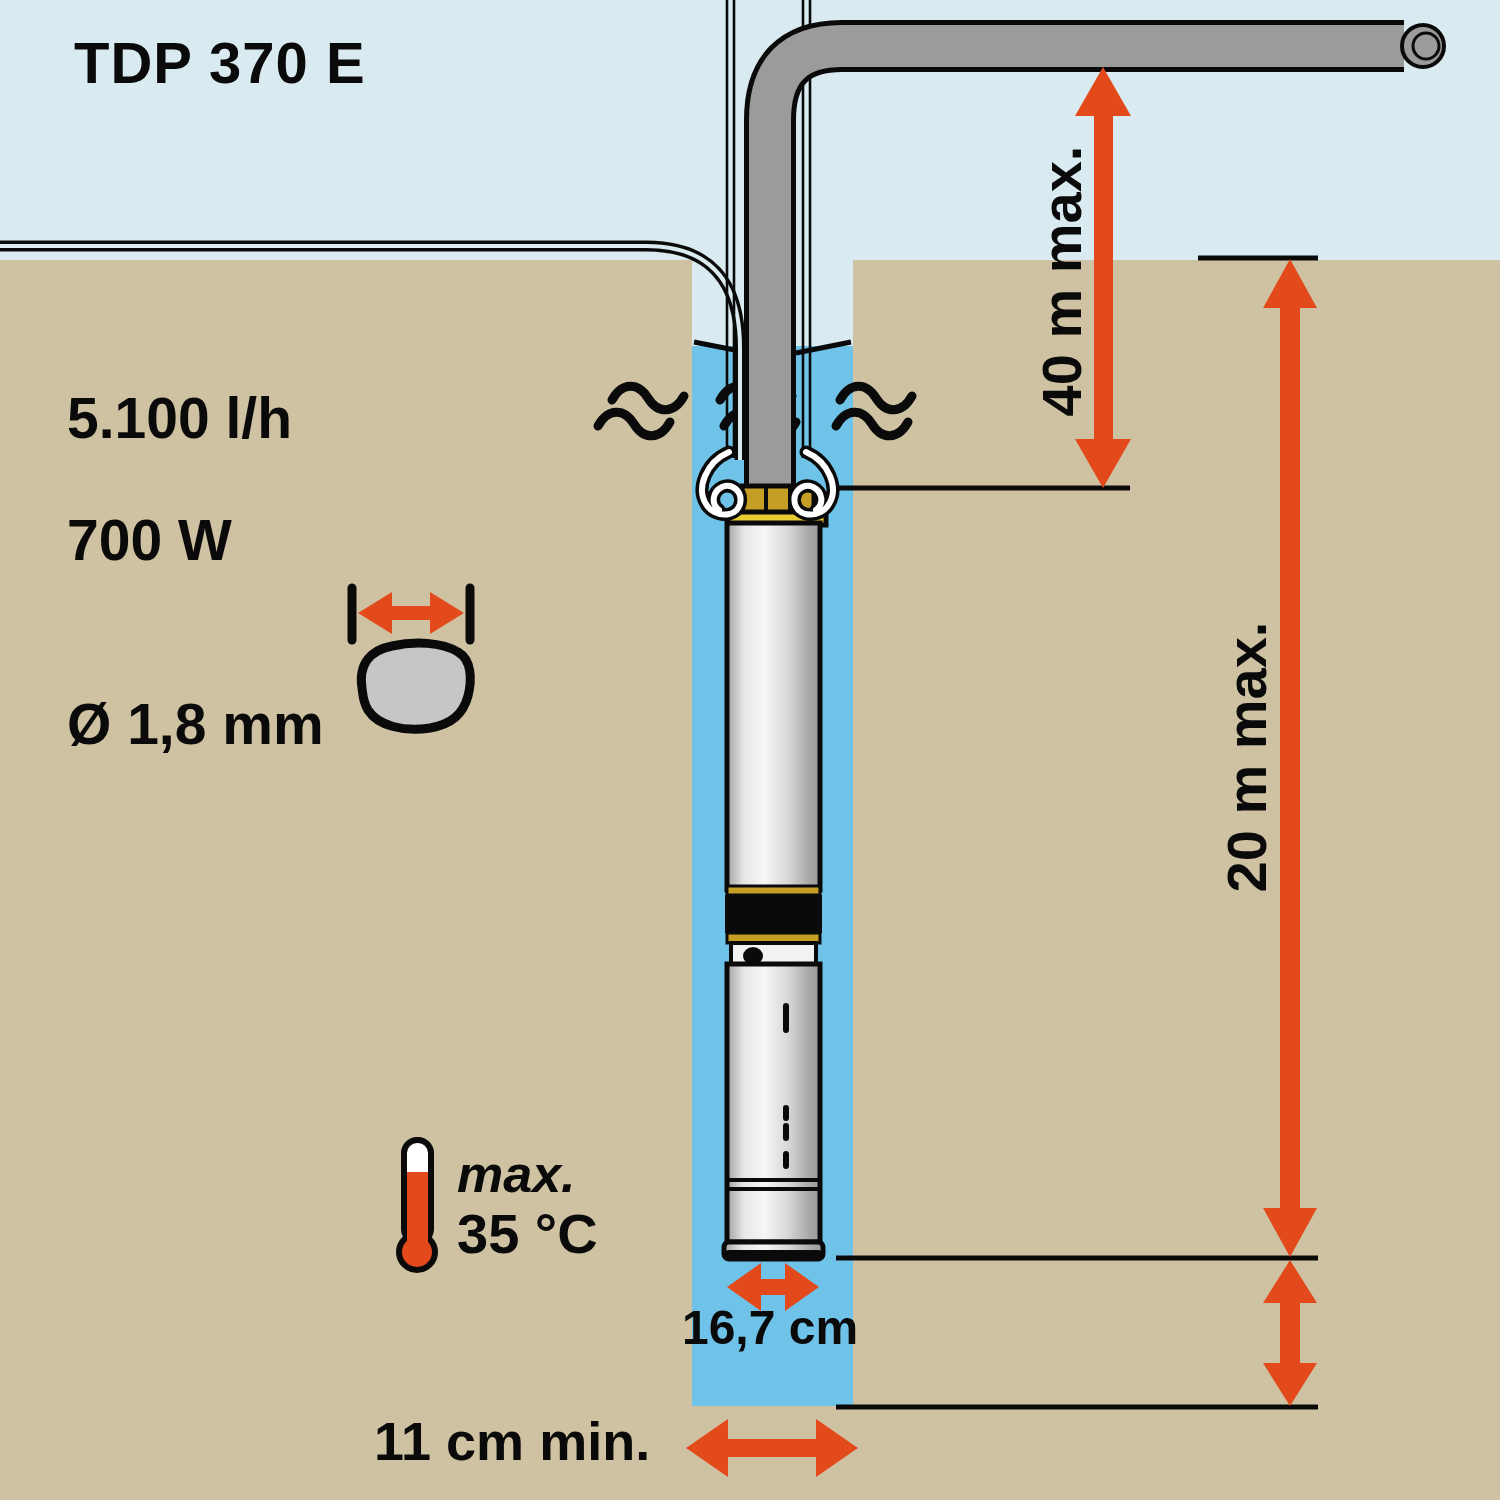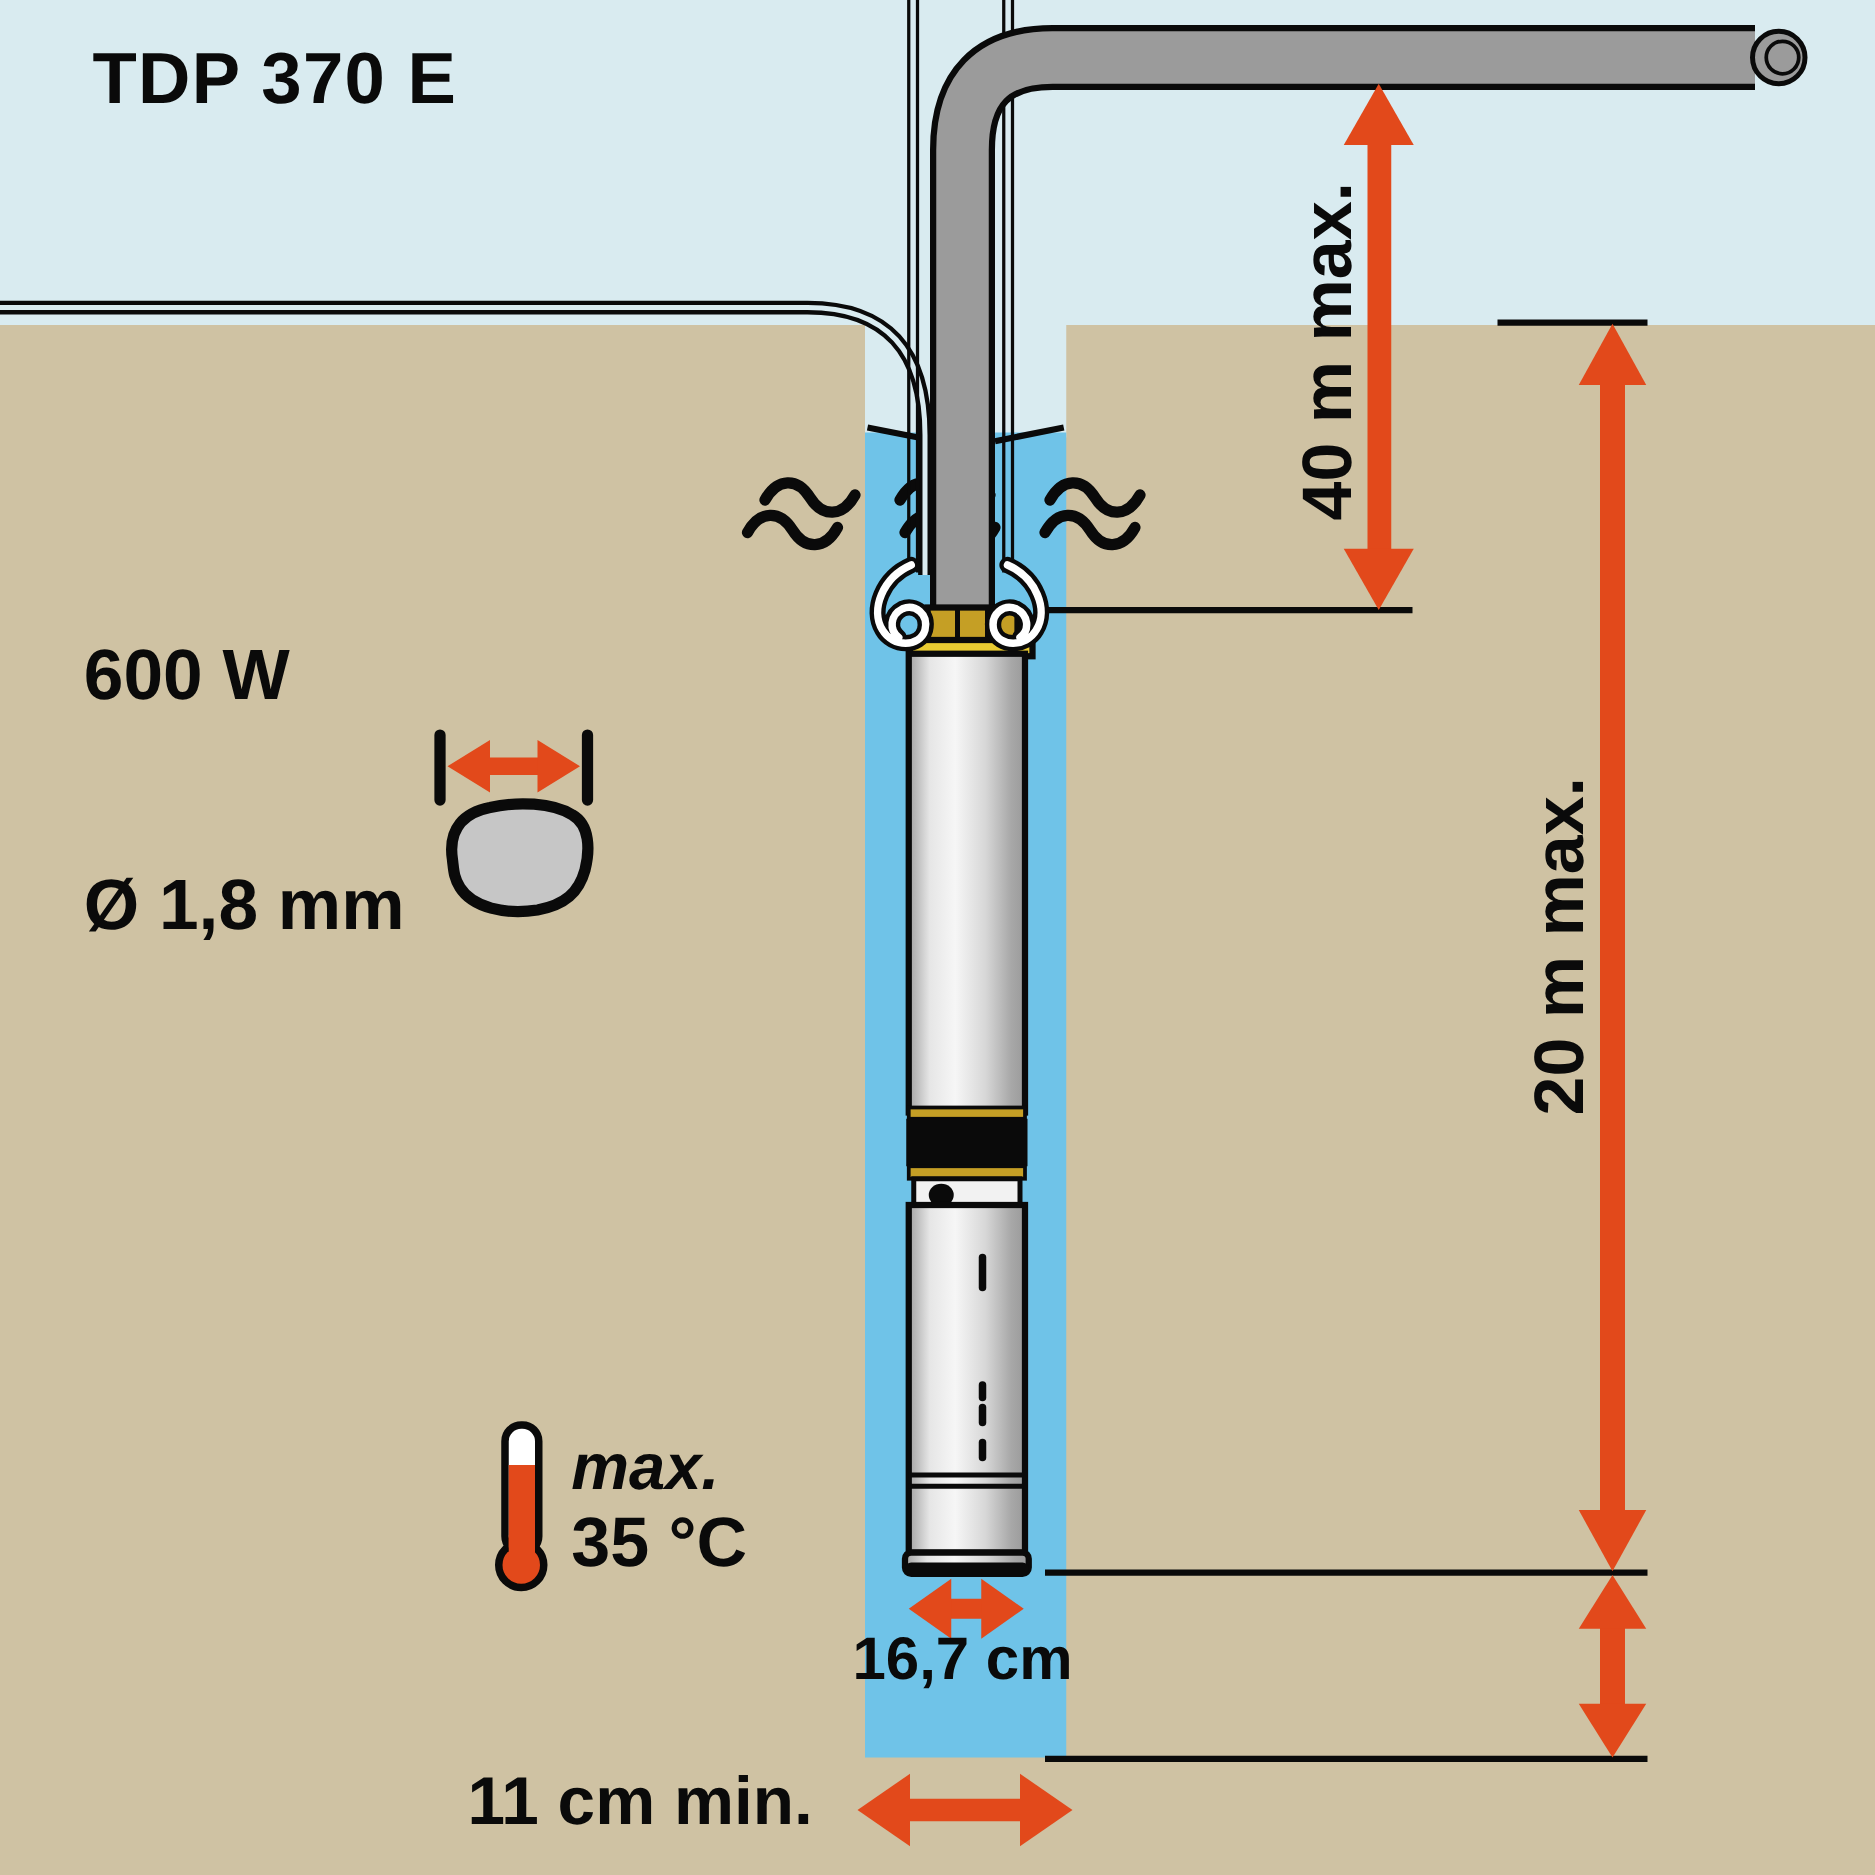--- a/index.html
+++ b/index.html
@@ -174,21 +174,22 @@
 
   <g>
     <circle cx="417" cy="1252" r="18" fill="#e2491b" stroke="#0a0a0a" stroke-width="6"></circle>
     <rect x="404" y="1140" width="27" height="102" rx="13" fill="#ffffff" stroke="#0a0a0a" stroke-width="6"></rect>
     <rect x="407" y="1172" width="21" height="66" fill="#e2491b"></rect>
     <rect x="407" y="1228" width="21" height="20" fill="#e2491b"></rect>
   </g>
 </svg>
 
 <div class="label lbl-title">TDP 370 E</div>
-<div class="label lbl-power">600 W</div>
+<div class="label lbl-flow">5.100 l/h</div>
+<div class="label lbl-power">700 W</div>
 <div class="label lbl-grain">Ø 1,8 mm</div>
 <div class="label lbl-temp-max">max.</div>
 <div class="label lbl-temp-val">35 °C</div>
 <div class="label lbl-pumpdia">16,7 cm</div>
 <div class="label lbl-welldia">11 cm min.</div>
 <div class="label lbl-head40">40 m max.</div>
 <div class="label lbl-depth20">20 m max.</div>
 
 </div>
 

